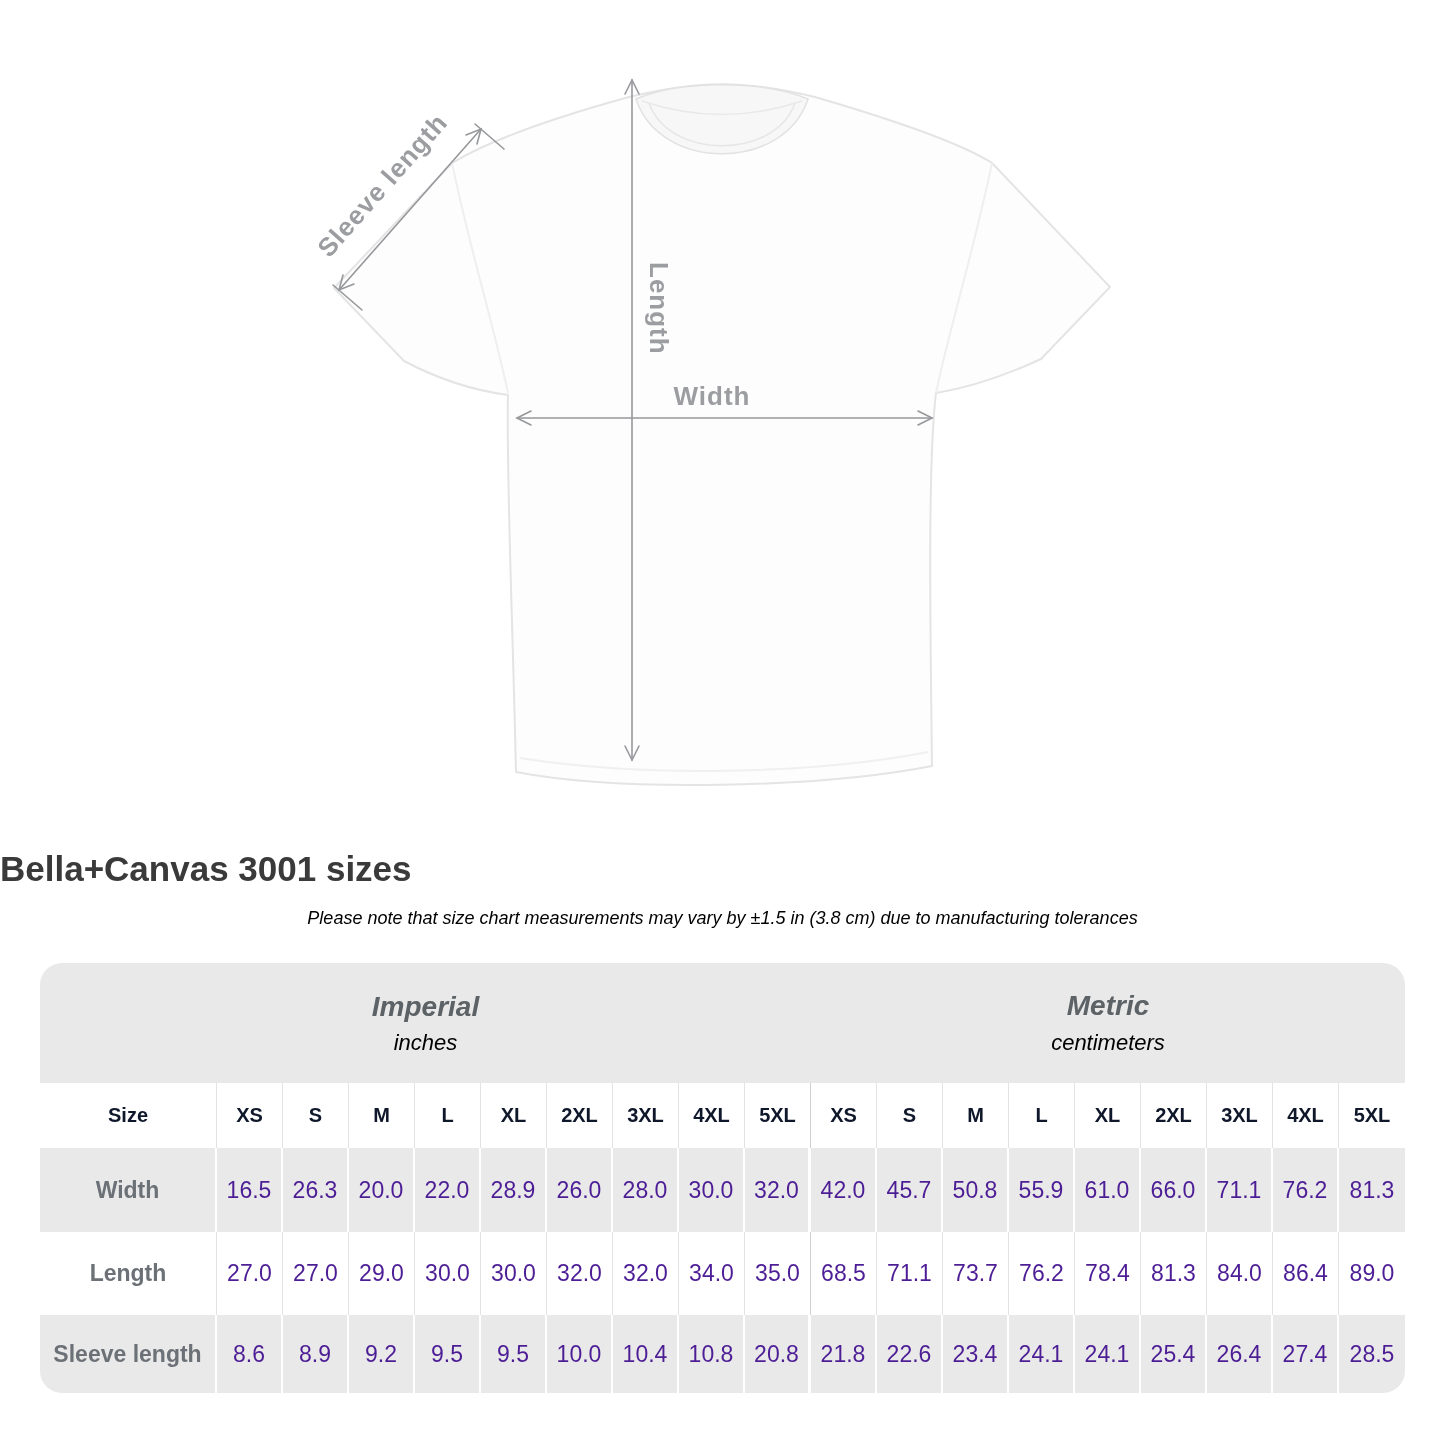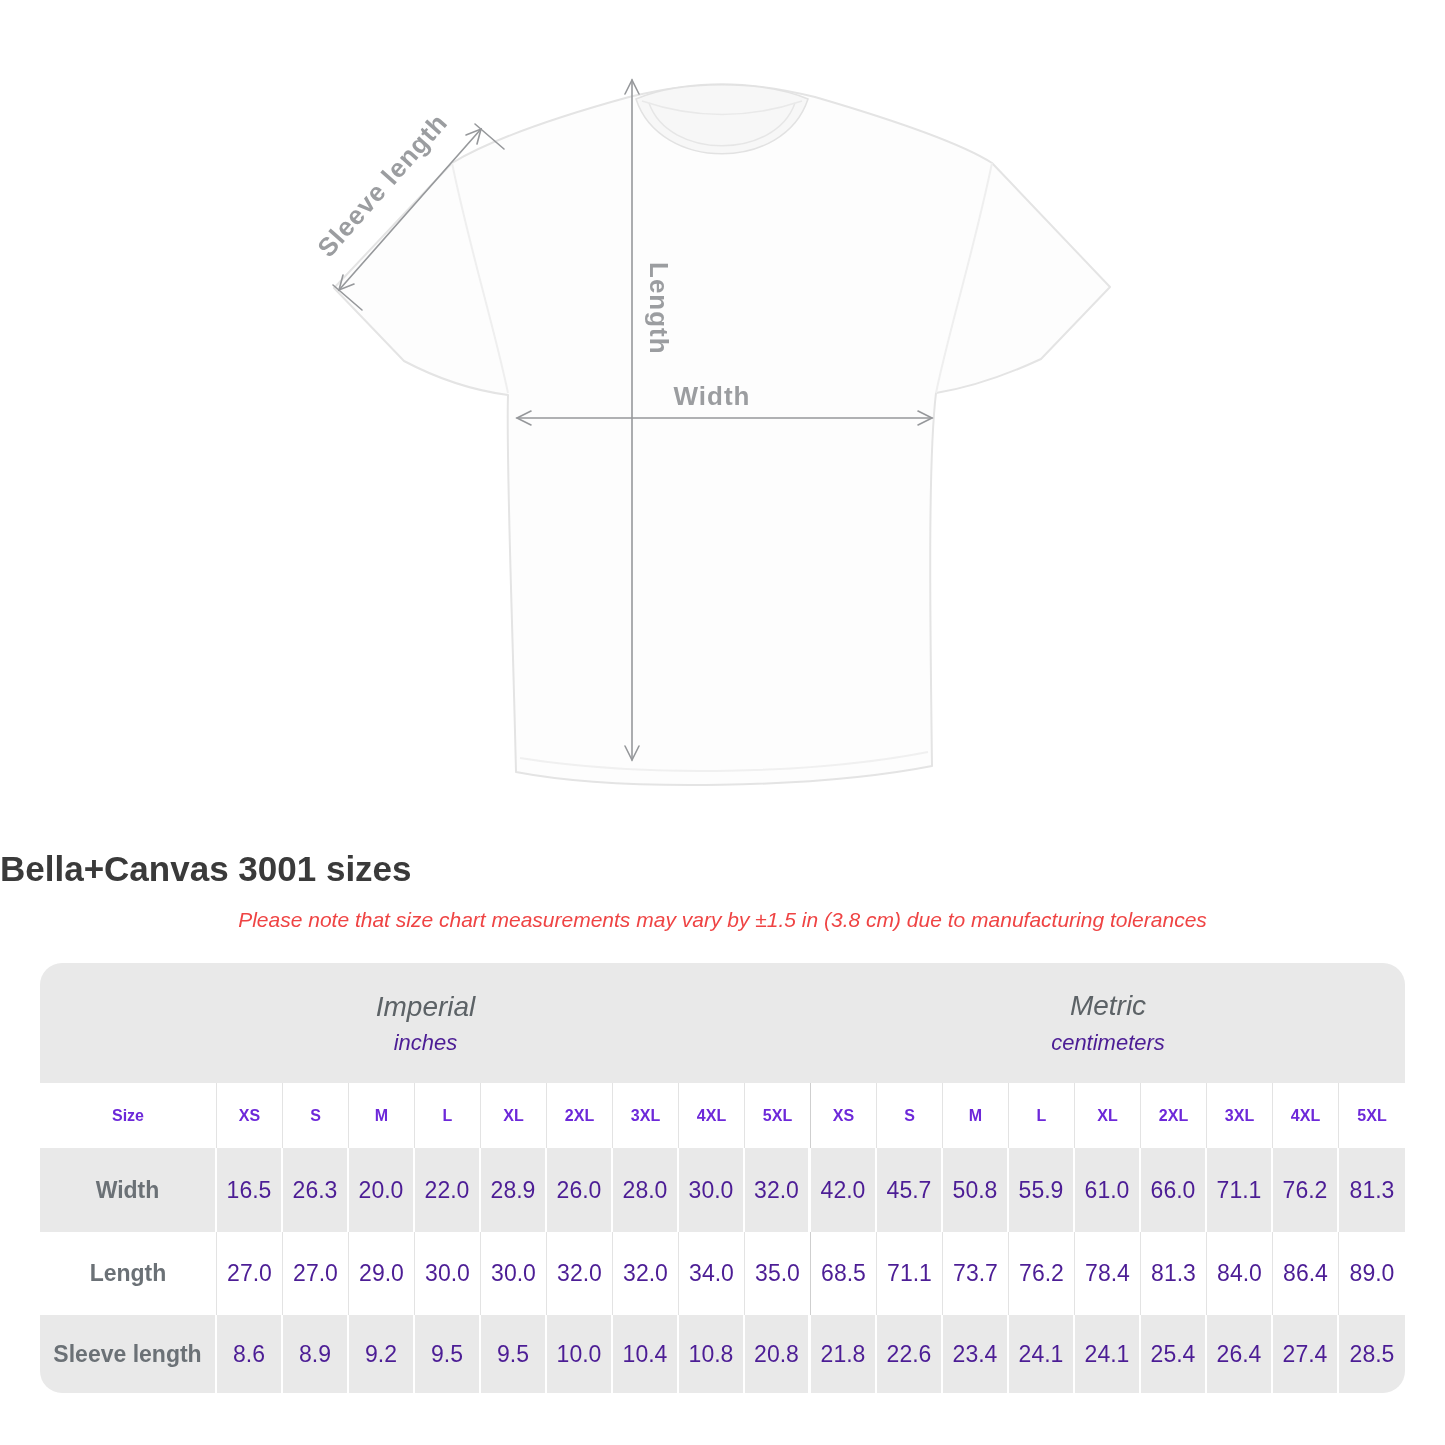--- a/index.html
+++ b/index.html
@@ -11,48 +11,48 @@
   .shirt-svg{position:absolute;left:0;top:0;}
   .annot-line{stroke:#96989b;stroke-width:1.6;fill:none;stroke-linecap:round;}
   .annot-label{fill:#9b9da0;font-weight:bold;font-size:26px;letter-spacing:1px;}
   
   .chart-title{
     position:absolute;top:849px;left:0;width:100%;
     font-size:35px;font-weight:bold;color:#3a3a3a;
   }
   .chart-subtitle{
     position:absolute;top:908px;left:0;width:100%;text-align:center;
-    font-size:21px;font-style:italic;color:#ef4444;
+    font-size:18px;font-style:italic;color:#000000;
   }
   
   .size-table{
     position:absolute;left:40px;top:963px;width:1365px;height:430px;
     display:grid;
     grid-template-columns:177px repeat(18,1fr);
     grid-template-rows:120px 65px 84px 83px 78px;
     border-radius:22px;overflow:hidden;
   }
   .cell{display:flex;align-items:center;justify-content:center;}
   .group-header{
     background:#e9e9e9;flex-direction:column;gap:7px;grid-row:1;
   }
   .group-header .group-title{
-    font-size:28px;font-weight:normal;font-style:italic;color:#5c6266;
+    font-size:28px;font-weight:bold;font-style:italic;color:#5c6266;
   }
   .group-header .group-sub{
-    font-size:22px;font-style:italic;color:#4c1d95;
+    font-size:22px;font-style:italic;color:#000000;
   }
   .imperial-header{grid-column:1 / 11;}
   .metric-header{grid-column:11 / 20;gap:8px;}
   .white-row{background:#ffffff;border-right:1px solid #e3e3e3;}
   .gray-row{background:#e9e9e9;border-right:2px solid #ffffff;}
   .white-row.divider{border-right:1px solid #cfcfcf;}
   .gray-row.divider{border-right:3px solid #ffffff;}
   .white-row.last-col,.gray-row.last-col{border-right:none;}
-  .head-cell{font-size:16px;font-weight:bold;color:#6d28d9;text-align:right;}
+  .head-cell{font-size:20px;font-weight:bold;color:#0f172a;text-align:right;}
   .label-cell{font-size:23px;font-weight:bold;color:#6b7176;}
   .value-cell{font-size:23px;color:#4c1d95;}
 </style>
 </head>
 <body>
 
 <div class="page">
 
   <svg class="shirt-svg" width="1445" height="830" viewBox="0 0 1445 830">
 

